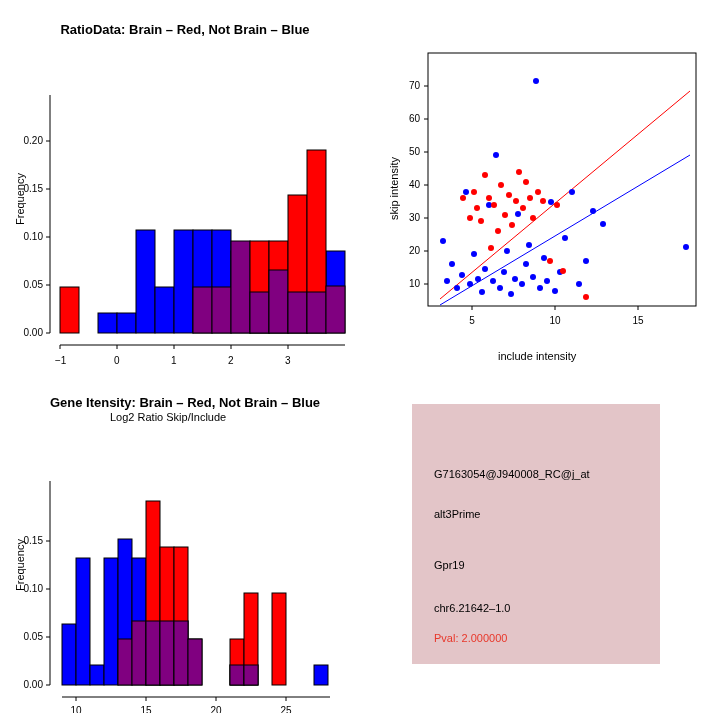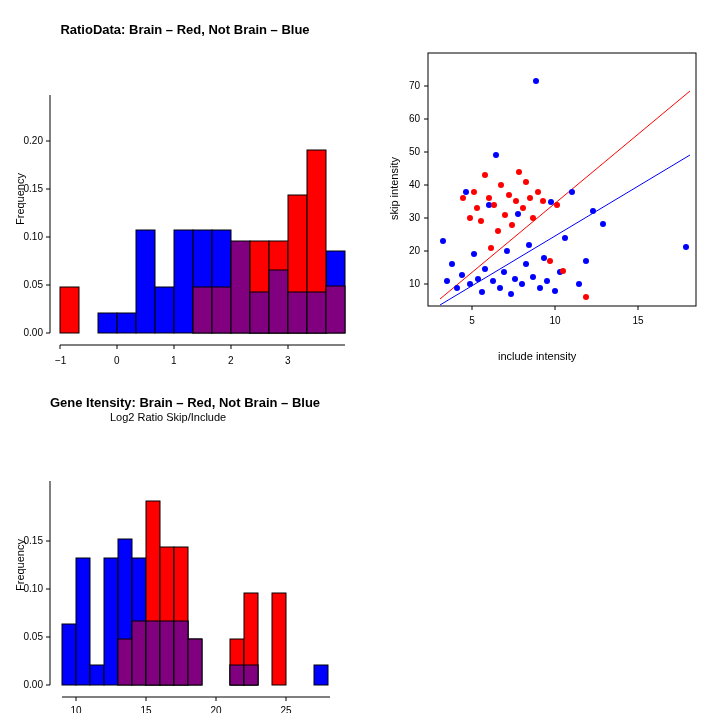--- a/index.html
+++ b/index.html
@@ -252,14 +252,21 @@
         <text x="76" y="301">10</text>
         <text x="146" y="301">15</text>
         <text x="216" y="301">20</text>
         <text x="286" y="301">25</text>
       </g>
     </svg>
 
     <div class="axlabel vrot" style="left:14px;top:218px;">Frequency</div>
   </div>
 
+  <div class="infobox" style="left:412px;top:404px;width:248px;height:260px;">
+    <div class="infoline" style="left:22px;top:64px;">G7163054@J940008_RC@j_at</div>
+    <div class="infoline" style="left:22px;top:104px;">alt3Prime</div>
+    <div class="infoline" style="left:22px;top:155px;">Gpr19</div>
+    <div class="infoline" style="left:22px;top:198px;">chr6.21642–1.0</div>
+    <div class="infoline pval" style="left:22px;top:228px;">Pval: 2.000000</div>
+  </div>
 
 </div>
 
 </body></html>

